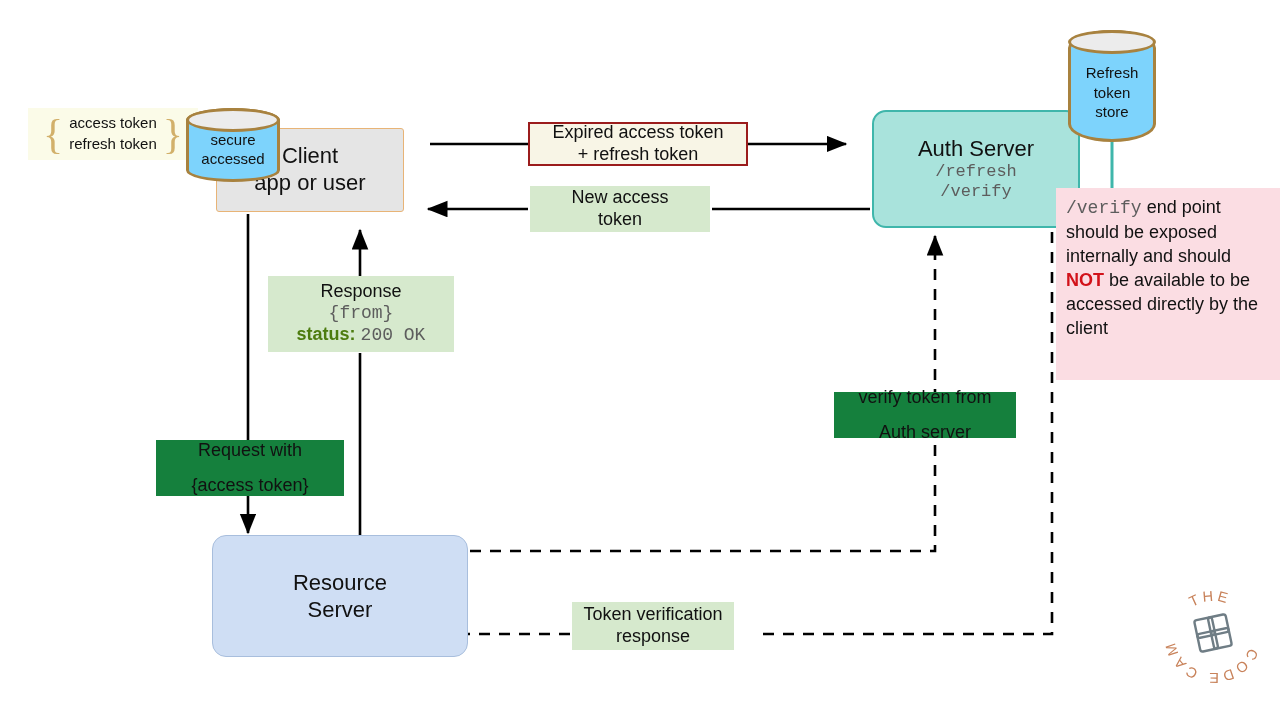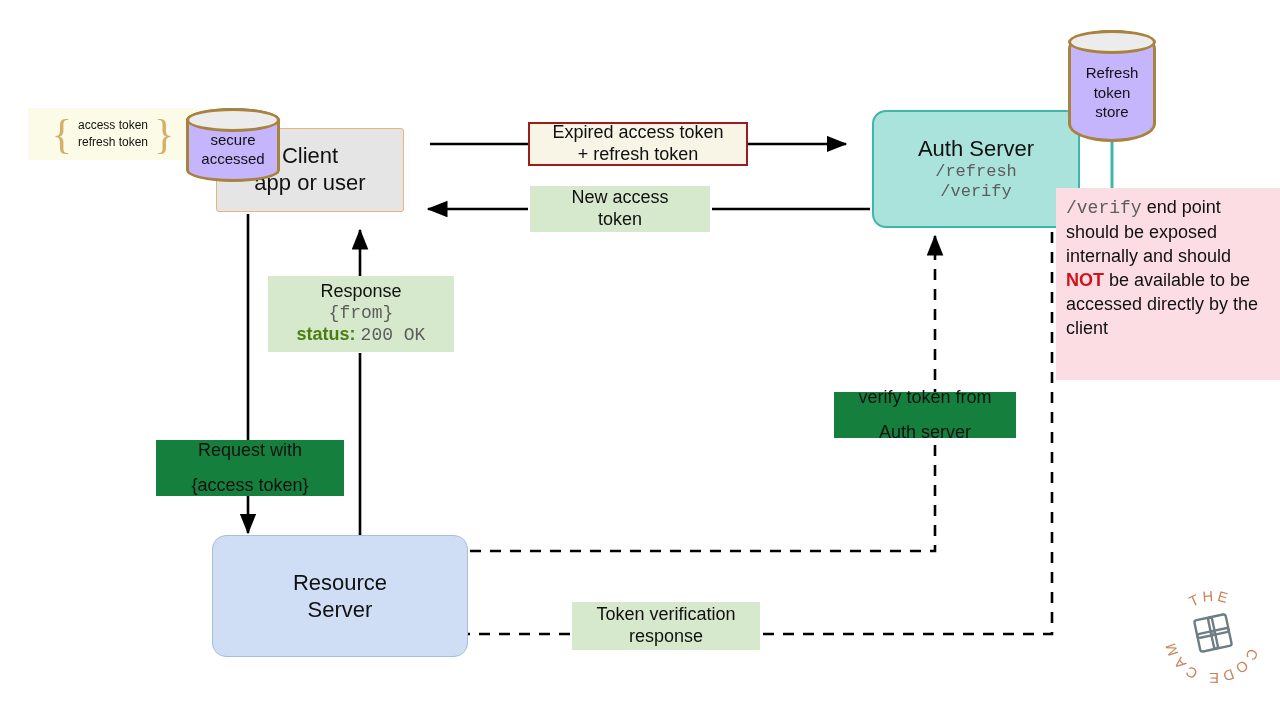--- a/index.html
+++ b/index.html
@@ -47,21 +47,21 @@
   #resource-box{
     left:212px;top:535px;width:256px;height:122px;
     background:#cfdef4;border:1.5px solid #a8bedd;
     border-radius:14px;
     font-size:22px;line-height:1.25;
   }
 
   
   .cyl{
     box-sizing:border-box;
-    background:#c4b5fd;
+    background:#7dd3fc;
     border:3px solid #a8823f;
     border-radius:50% / 16%;
     display:flex;align-items:center;justify-content:center;
     text-align:center;
     color:#111;
   }
   .cyl .cap{
     position:absolute;left:-3px;right:-3px;top:-3px;height:24px;
     border:3px solid #a8823f;border-radius:50%;
     background:#ececec;box-sizing:border-box;
@@ -92,38 +92,38 @@
   .chip.green{background:#d6e9cd;}
 
   #chip-expired{
     left:528px;top:122px;width:220px;height:44px;
     background:#f8f5e6;border:2.5px solid #9b1c1c;
   }
   #chip-newtoken{left:530px;top:186px;width:180px;height:46px;}
   #chip-response{left:268px;top:276px;width:186px;height:76px;}
   #chip-request{left:156px;top:440px;width:188px;height:56px;}
   #chip-verify-token{left:834px;top:392px;width:182px;height:46px;}
-  #chip-token-verif{left:572px;top:602px;width:188px;height:48px;}
+  #chip-token-verif{left:572px;top:602px;width:162px;height:48px;}
 
   .mono-inline{font-family:"Liberation Mono", monospace;color:#5d5d5d;}
   .bold-inline{font-weight:bold;color:#4d7c0f;margin-top:15px;}
 
   
   #token-brace{
     left:28px;top:108px;width:170px;height:52px;
     background:#fbfbe8;
     display:flex;align-items:center;justify-content:center;
   }
   #token-brace .brace{
     font-size:42px;color:#d2b06a;line-height:1;
     font-family:"Liberation Serif", serif;
     padding:0 2px;
   }
   #token-brace .lines{
-    font-size:12px;line-height:1.38;color:#111;text-align:center;padding:0 4px;
+    font-size:15px;line-height:1.38;color:#111;text-align:center;padding:0 4px;
   }
 
   
   #pink-note{
     left:1056px;top:188px;width:224px;height:192px;
     background:#fbdde3;
     box-sizing:border-box;
     padding:8px 10px 0 10px;
     font-size:18px;line-height:1.33;color:#111;
     z-index:8;

